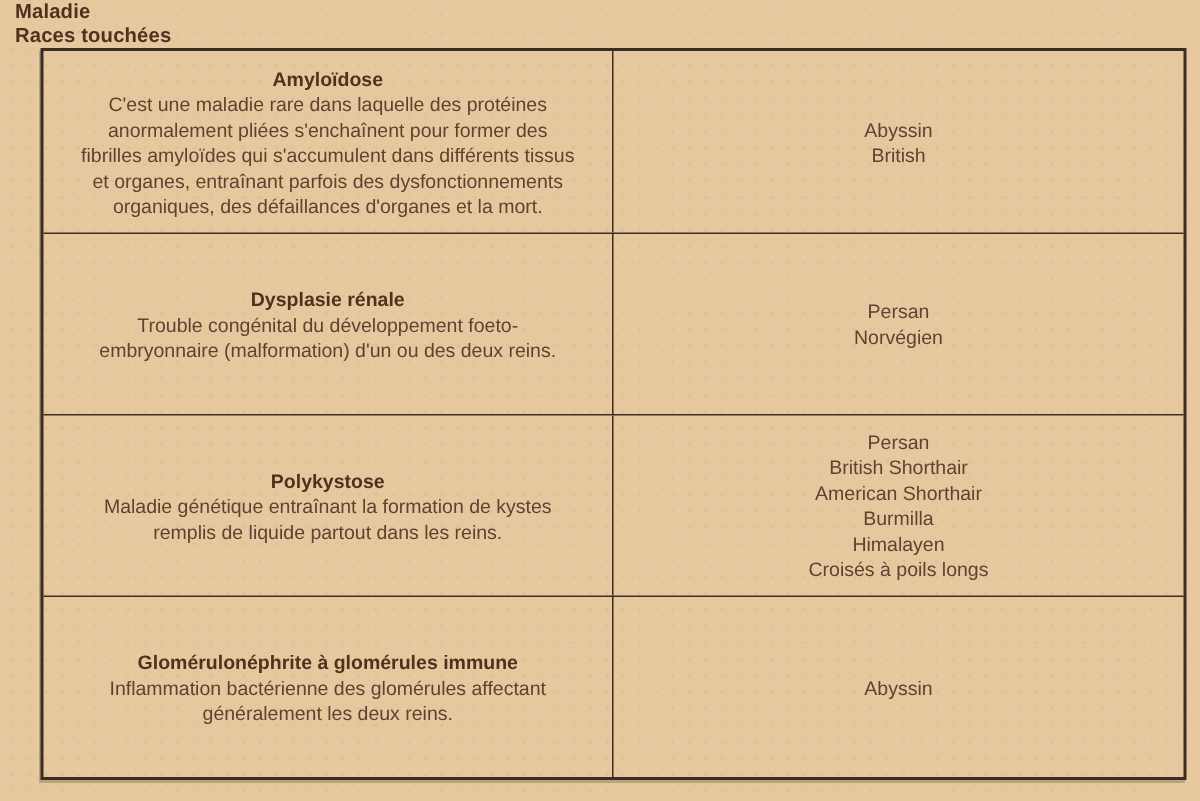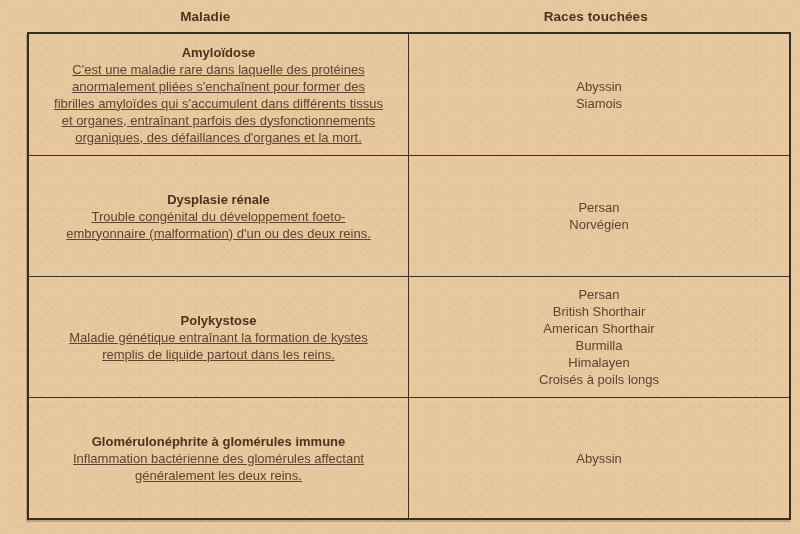--- a/index.html
+++ b/index.html
@@ -21,21 +21,22 @@
       radial-gradient(rgba(255,255,255,0.06) 1px, transparent 1.2px),
       radial-gradient(rgba(110,75,40,0.06) 1px, transparent 1.2px);
     background-size: 7px 7px, 11px 11px;
     background-position: 0 0, 3px 5px;
     color: var(--text-color);
   }
   .header-band {
     display: flex;
     height: 32px;
     padding: 0 9px 0 10px;
-    align-items: center;
+    align-items: flex-start;
+    flex-direction: column;
   }
   .header-cell {
     flex: 1 1 50%;
     text-align: center;
     font-weight: bold;
     font-size: 13.5px;
     color: var(--heading-color);
     letter-spacing: 0.1px;
   }
   .disease-table {
@@ -63,21 +64,20 @@
   .t-cell.disease-cell {
     border-right: 1px solid var(--border-color);
   }
   .disease-name {
     font-weight: bold;
     color: var(--heading-color);
   }
   .disease-description {
     max-width: 345px;
     align-self: center;
-    text-decoration: underline;
   }
   .breed-line {
     white-space: nowrap;
   }
 </style>
 </head>
 <body>
 
 <div class="header-band">
   <div class="header-cell">Maladie</div>
@@ -85,21 +85,21 @@
 </div>
 
 <div class="disease-table">
   <div class="t-row">
     <div class="t-cell disease-cell">
       <div class="disease-name">Amyloïdose</div>
       <div class="disease-description">C'est une maladie rare dans laquelle des protéines anormalement pliées s'enchaînent pour former des fibrilles amyloïdes qui s'accumulent dans différents tissus et organes, entraînant parfois des dysfonctionnements organiques, des défaillances d'organes et la mort.</div>
     </div>
     <div class="t-cell breeds-cell">
         <div class="breed-line">Abyssin</div>
-        <div class="breed-line">Siamois</div>
+        <div class="breed-line">British</div>
       </div>
   </div>
 
   <div class="t-row">
     <div class="t-cell disease-cell">
       <div class="disease-name">Dysplasie rénale</div>
       <div class="disease-description">Trouble congénital du développement foeto-embryonnaire (malformation) d'un ou des deux reins.</div>
     </div>
     <div class="t-cell breeds-cell">
         <div class="breed-line">Persan</div>

